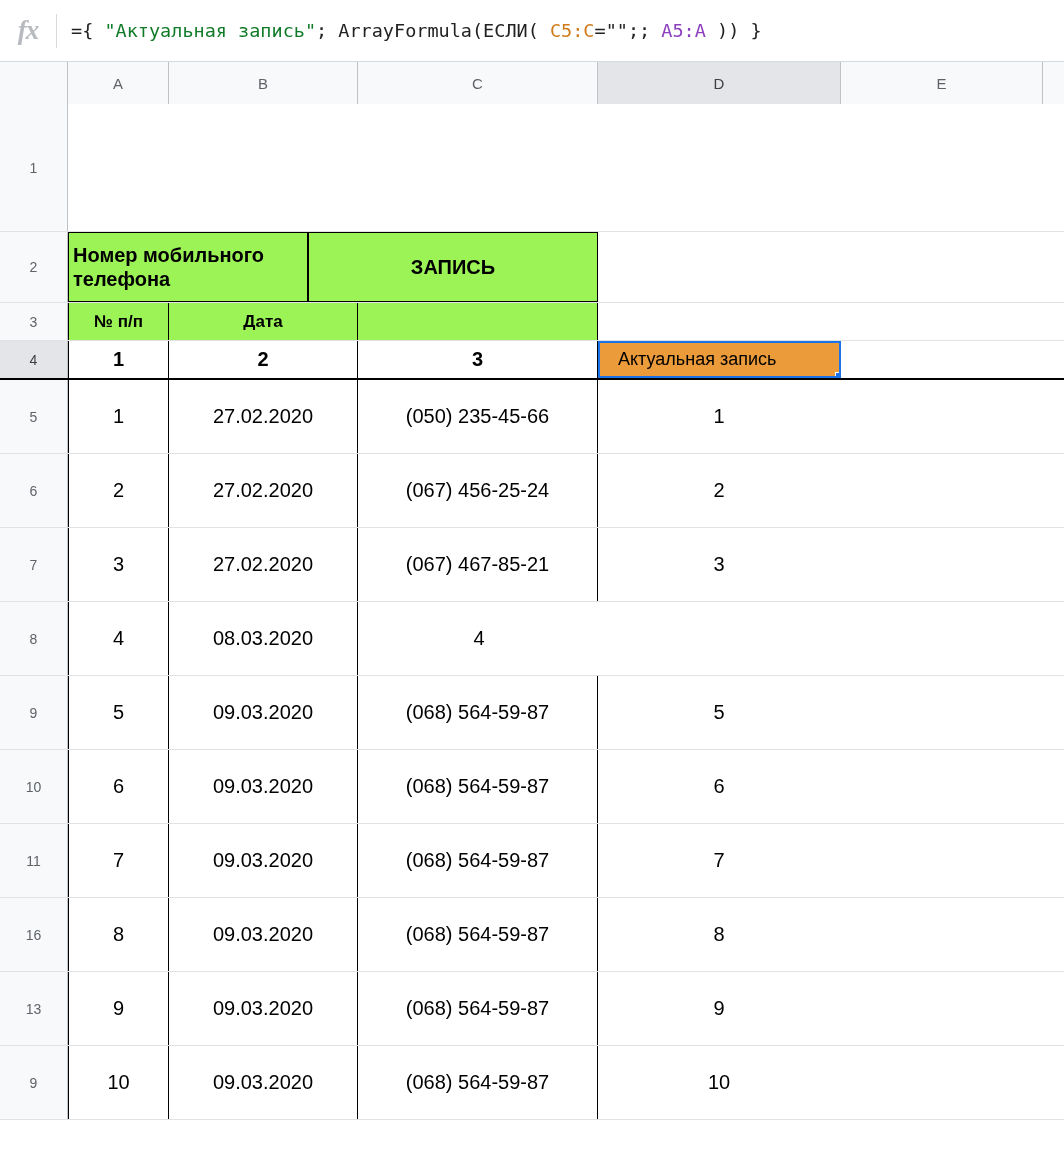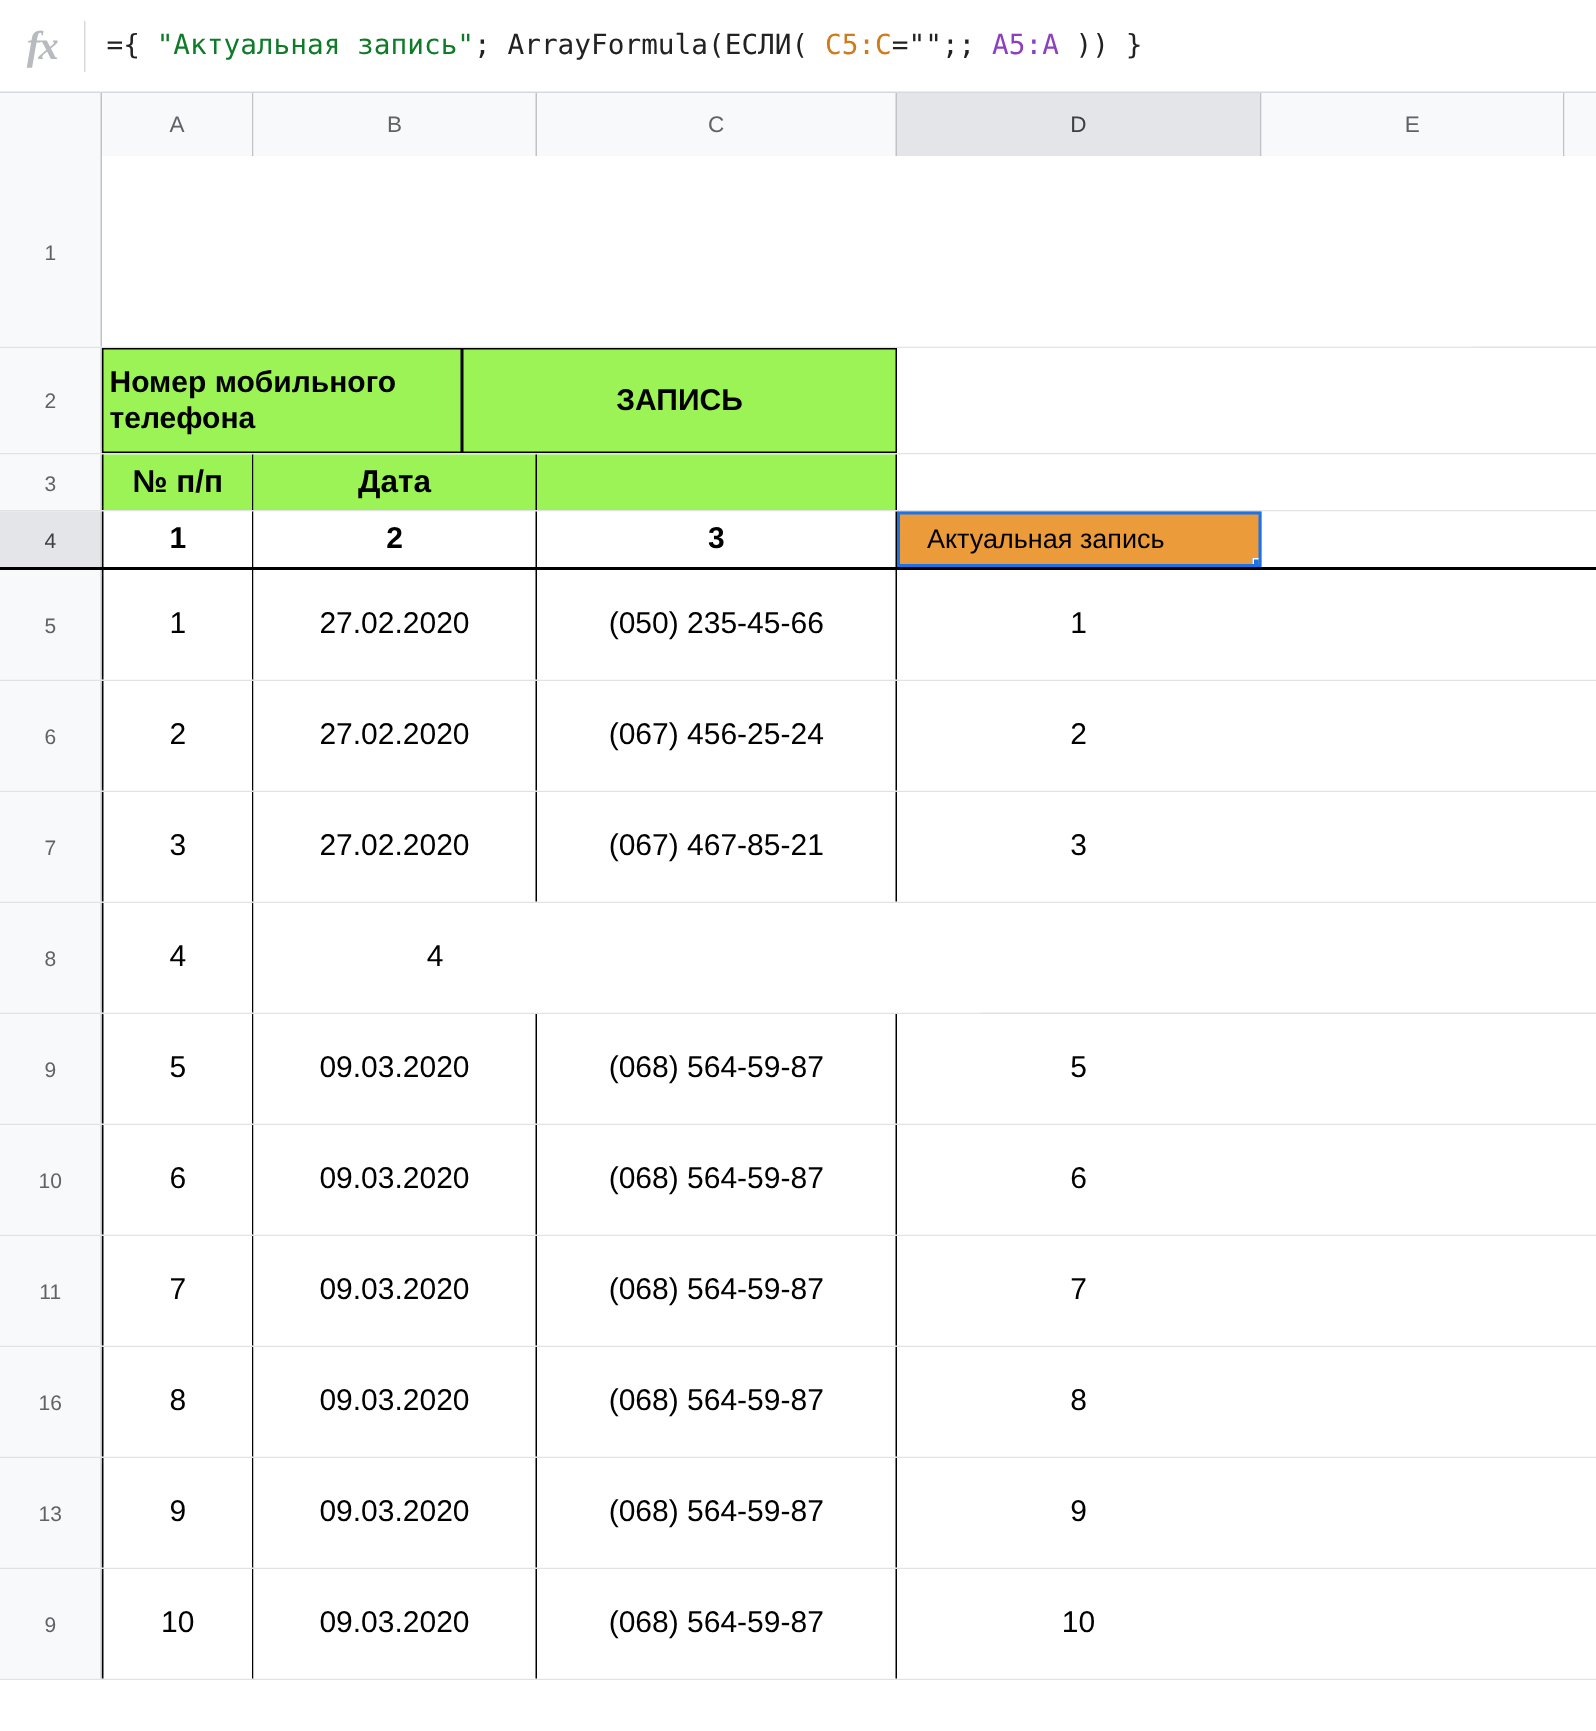--- a/index.html
+++ b/index.html
@@ -130,21 +130,21 @@
     padding: 0 4px;
     overflow: hidden;
     background: #fff;
     border-right: 1px solid transparent;
   }
   .cell.bordered {
     border-right: 1px solid #000;
   }
   .cell.bold { font-weight: bold; }
   .cell.green { background: #9bf356; }
-  .cell.small { font-size: 21px; }
+  .cell.small { font-size: 17px; }
 
   
   .title-cell {
     flex-direction: column;
     justify-content: center;
     font-weight: bold;
     font-size: 19px;
     line-height: 26px;
     text-align: center;
     letter-spacing: 0.5px;
@@ -293,20 +293,21 @@
           <div class="cell col-a bordered left-black">3</div>
           <div class="cell col-b bordered">27.02.2020</div>
           <div class="cell col-c bordered">(067) 467-85-21</div>
           <div class="cell col-d d-val">3</div>
           <div class="cell col-e"></div>
           <div class="cell col-f"></div>
         </div>
         <div class="row rdata">
           <div class="rowhead">8</div>
           <div class="cell col-a bordered left-black">4</div>
+          <div class="cell col-b bordered">08.03.2020</div>
           <div class="cell col-d d-val">4</div>
           <div class="cell col-e"></div>
           <div class="cell col-f"></div>
         </div>
         <div class="row rdata">
           <div class="rowhead">9</div>
           <div class="cell col-a bordered left-black">5</div>
           <div class="cell col-b bordered">09.03.2020</div>
           <div class="cell col-c bordered">(068) 564-59-87</div>
           <div class="cell col-d d-val">5</div>

